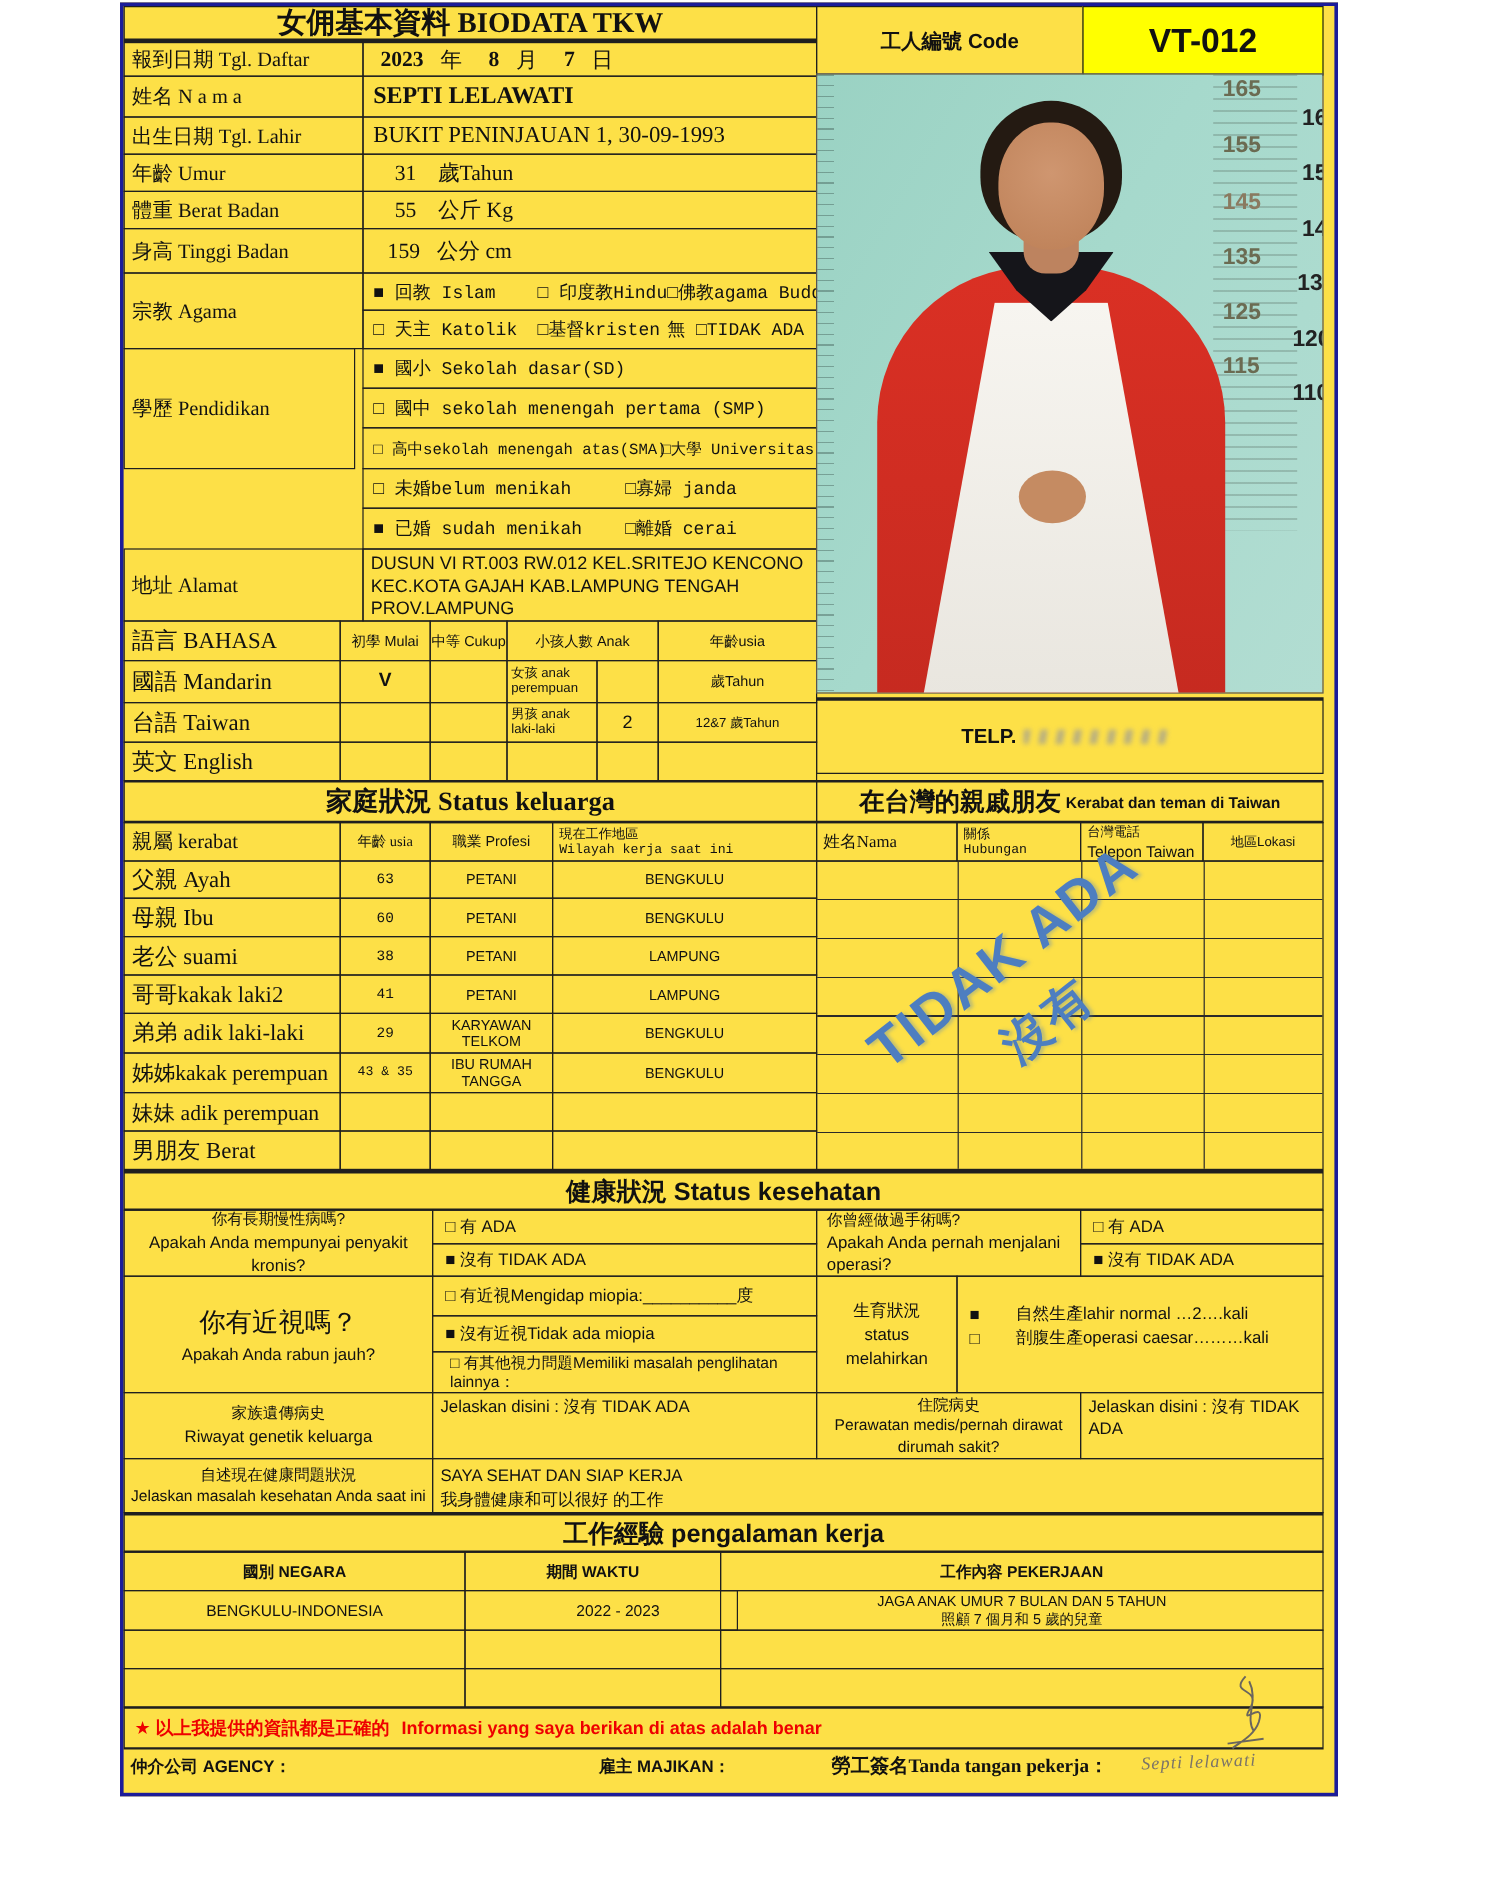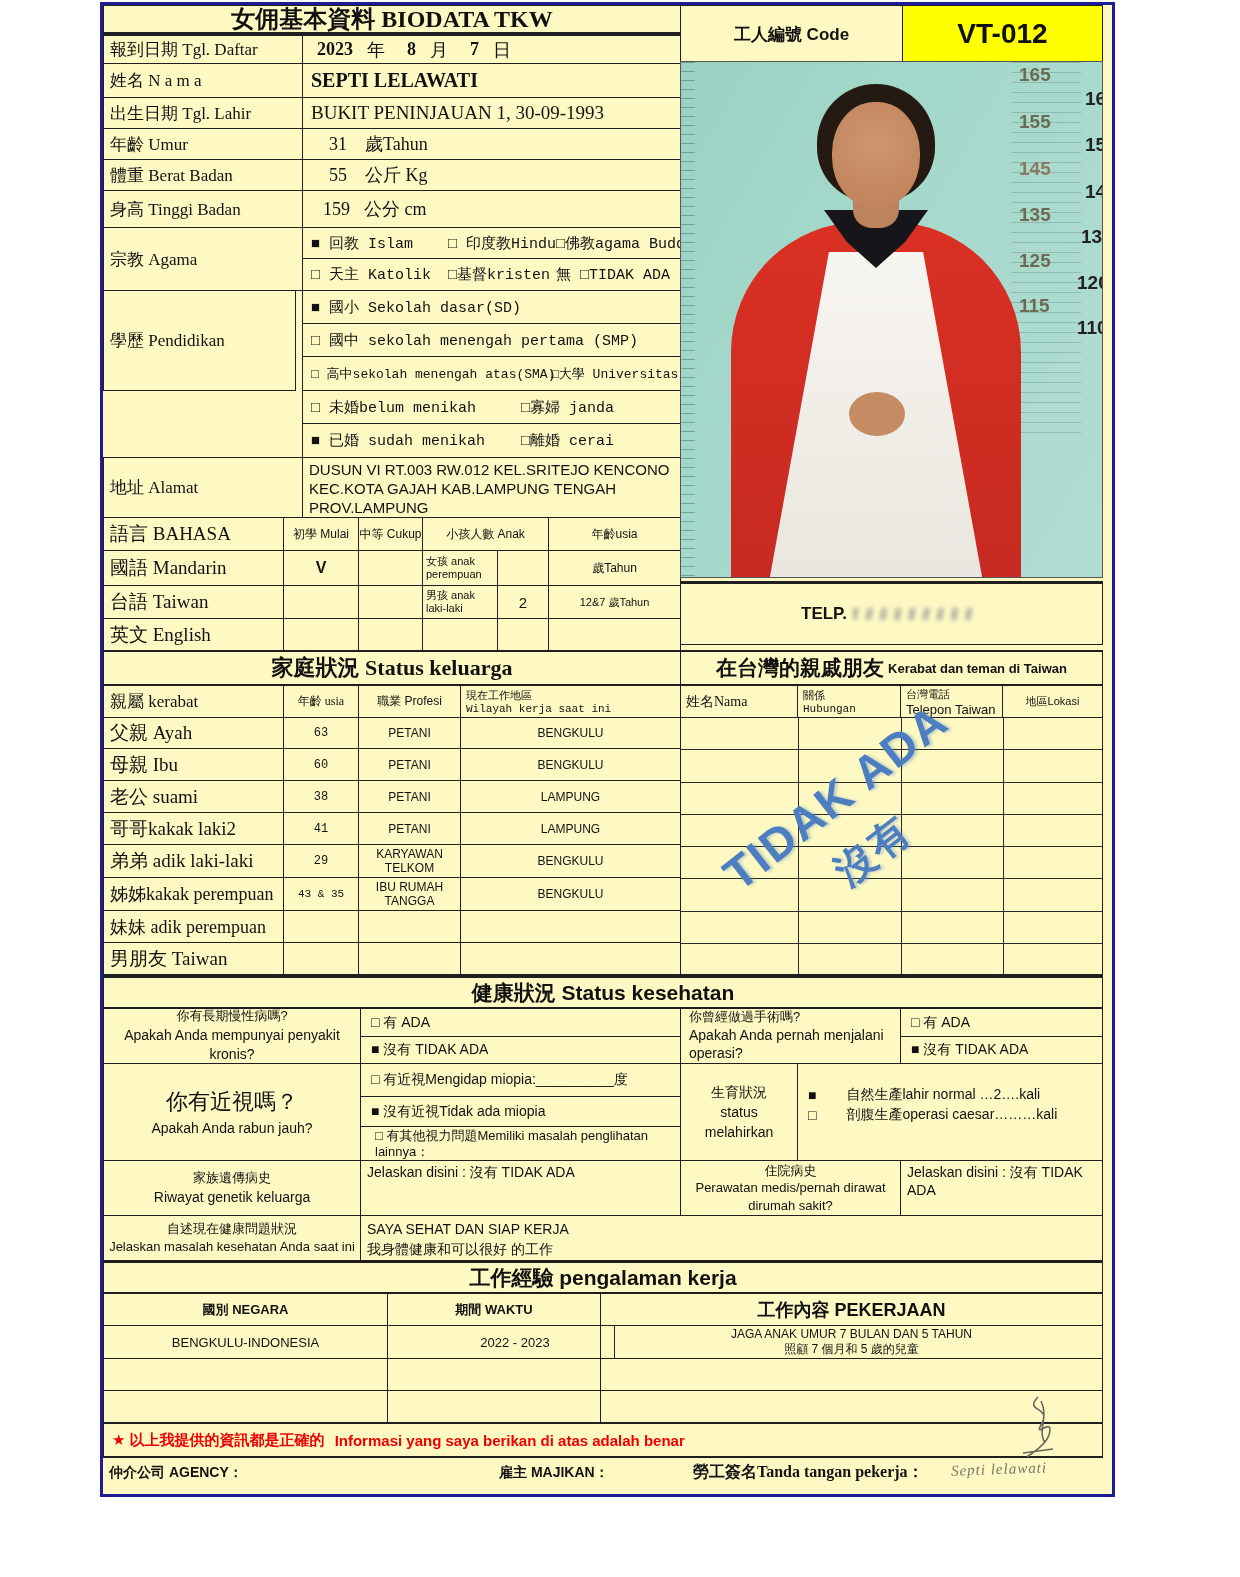--- a/index.html
+++ b/index.html
@@ -9,21 +9,21 @@
   .bd{border:1px solid #1f1f1f;}
   .ser{font-family:"Liberation Serif","DejaVu Serif",serif;}
   .san{font-family:"Liberation Sans","DejaVu Sans",sans-serif;}
   .mon{font-family:"Liberation Mono","DejaVu Sans Mono",monospace;}
   .fc{display:flex;align-items:center;}
   .cc{display:flex;align-items:center;justify-content:center;text-align:center;}
   .lbl{font-size:17px;padding:2px 6px;}
   .val{font-size:18px;padding:2px 8px;}
   .sm{font-size:12px;}
   #form{position:absolute;left:100px;top:2px;width:1009px;height:1489px;
-        border:3px solid #1c1c99;background:#fef9c3;}
+        border:3px solid #1c1c99;background:#fde047;}
   .opt{font-size:15px;white-space:nowrap;}
   .wm{color:#4d7ec0;font-weight:bold;transform:rotate(-38deg);
       text-shadow:2px 2px 3px rgba(77,126,192,0.35);letter-spacing:2px;}
   .hl{font-weight:bold;}
   .red{color:#ee0000;}
   .gridlines{background:repeating-linear-gradient(to bottom,transparent 0px,transparent 31.3px,#2a2a2a 31.3px,#2a2a2a 32.3px);}
   .vline{background:#2a2a2a;width:1px;}
 </style>
 </head>
 <body>
@@ -170,21 +170,21 @@
   <div class="abs bd fc ser" style="left:0;top:872px;width:181px;height:34px;font-size:18px;padding:2px 6px;">姊姊kakak perempuan</div>
   <div class="abs bd cc mon sm" style="left:180px;top:872px;width:76px;height:34px;font-size:11px;">43 &amp; 35</div>
   <div class="abs bd cc san" style="left:255px;top:872px;width:103px;height:34px;font-size:12px;line-height:1.2;padding:1px 6px;">IBU RUMAH TANGGA</div>
   <div class="abs bd cc san sm" style="left:357px;top:872px;width:221px;height:34px;">BENGKULU</div>
 
   <div class="abs bd fc ser" style="left:0;top:905px;width:181px;height:33px;font-size:18px;padding:2px 6px;">妹妹 adik perempuan</div>
   <div class="abs bd" style="left:180px;top:905px;width:76px;height:33px;"></div>
   <div class="abs bd" style="left:255px;top:905px;width:103px;height:33px;"></div>
   <div class="abs bd" style="left:357px;top:905px;width:221px;height:33px;"></div>
 
-  <div class="abs bd fc ser" style="left:0;top:937px;width:181px;height:33px;font-size:19px;padding:2px 6px;">男朋友 Taiwan</div>
+  <div class="abs bd fc ser" style="left:0;top:937px;width:181px;height:33px;font-size:19px;padding:2px 6px;">男朋友 Berat</div>
   <div class="abs bd" style="left:180px;top:937px;width:76px;height:33px;"></div>
   <div class="abs bd" style="left:255px;top:937px;width:103px;height:33px;"></div>
   <div class="abs bd" style="left:357px;top:937px;width:221px;height:33px;"></div>
 
   <div class="abs" style="left:577px;top:56px;width:423px;height:517px;overflow:hidden;
               background:linear-gradient(120deg,#9ad2c3 0%,#a6d9cc 45%,#b2ddd2 100%);border:1px solid #555;">
 
     <div class="abs" style="left:0;top:0;width:14px;height:100%;
                 background:repeating-linear-gradient(to bottom,rgba(40,60,55,0.35) 0 1px,transparent 1px 9px);"></div>
 
@@ -307,21 +307,21 @@
     <div>Jelaskan masalah kesehatan Anda saat ini</div>
   </div>
   <div class="abs bd san" style="left:257px;top:1210px;width:743px;height:46px;font-size:14px;padding:3px 6px;line-height:1.45;">
     <div>SAYA SEHAT DAN SIAP KERJA</div>
     <div>我身體健康和可以很好 的工作</div>
   </div>
 
   <div class="abs bd cc hl" style="left:0;top:1255px;width:1000px;height:34px;font-size:21px;border-top-width:3px;border-bottom-width:2px;">工作經驗 pengalaman kerja</div>
   <div class="abs bd cc san hl" style="left:0;top:1288px;width:285px;height:33px;font-size:13px;">國別 NEGARA</div>
   <div class="abs bd cc san hl" style="left:284px;top:1288px;width:214px;height:33px;font-size:13px;">期間 WAKTU</div>
-  <div class="abs bd cc san hl" style="left:497px;top:1288px;width:503px;height:33px;font-size:18px;">工作內容 PEKERJAAN</div>
+  <div class="abs bd cc san hl" style="left:497px;top:1288px;width:503px;height:33px;font-size:13px;">工作內容 PEKERJAAN</div>
 
   <div class="abs bd cc san" style="left:0;top:1320px;width:285px;height:34px;font-size:13px;">BENGKULU-INDONESIA</div>
   <div class="abs bd cc san" style="left:284px;top:1320px;width:228px;height:34px;font-size:13px;padding-left:28px;">2022 - 2023</div>
   <div class="abs bd cc san" style="left:497px;top:1320px;width:503px;height:34px;flex-direction:column;line-height:1.25;font-size:12px;">
     <div>JAGA ANAK UMUR 7 BULAN DAN 5 TAHUN</div>
     <div>照顧 7 個月和 5 歲的兒童</div>
   </div>
   <div class="abs bd" style="left:0;top:1353px;width:285px;height:33px;"></div>
   <div class="abs bd" style="left:284px;top:1353px;width:214px;height:33px;"></div>
   <div class="abs bd" style="left:497px;top:1353px;width:503px;height:33px;"></div>

